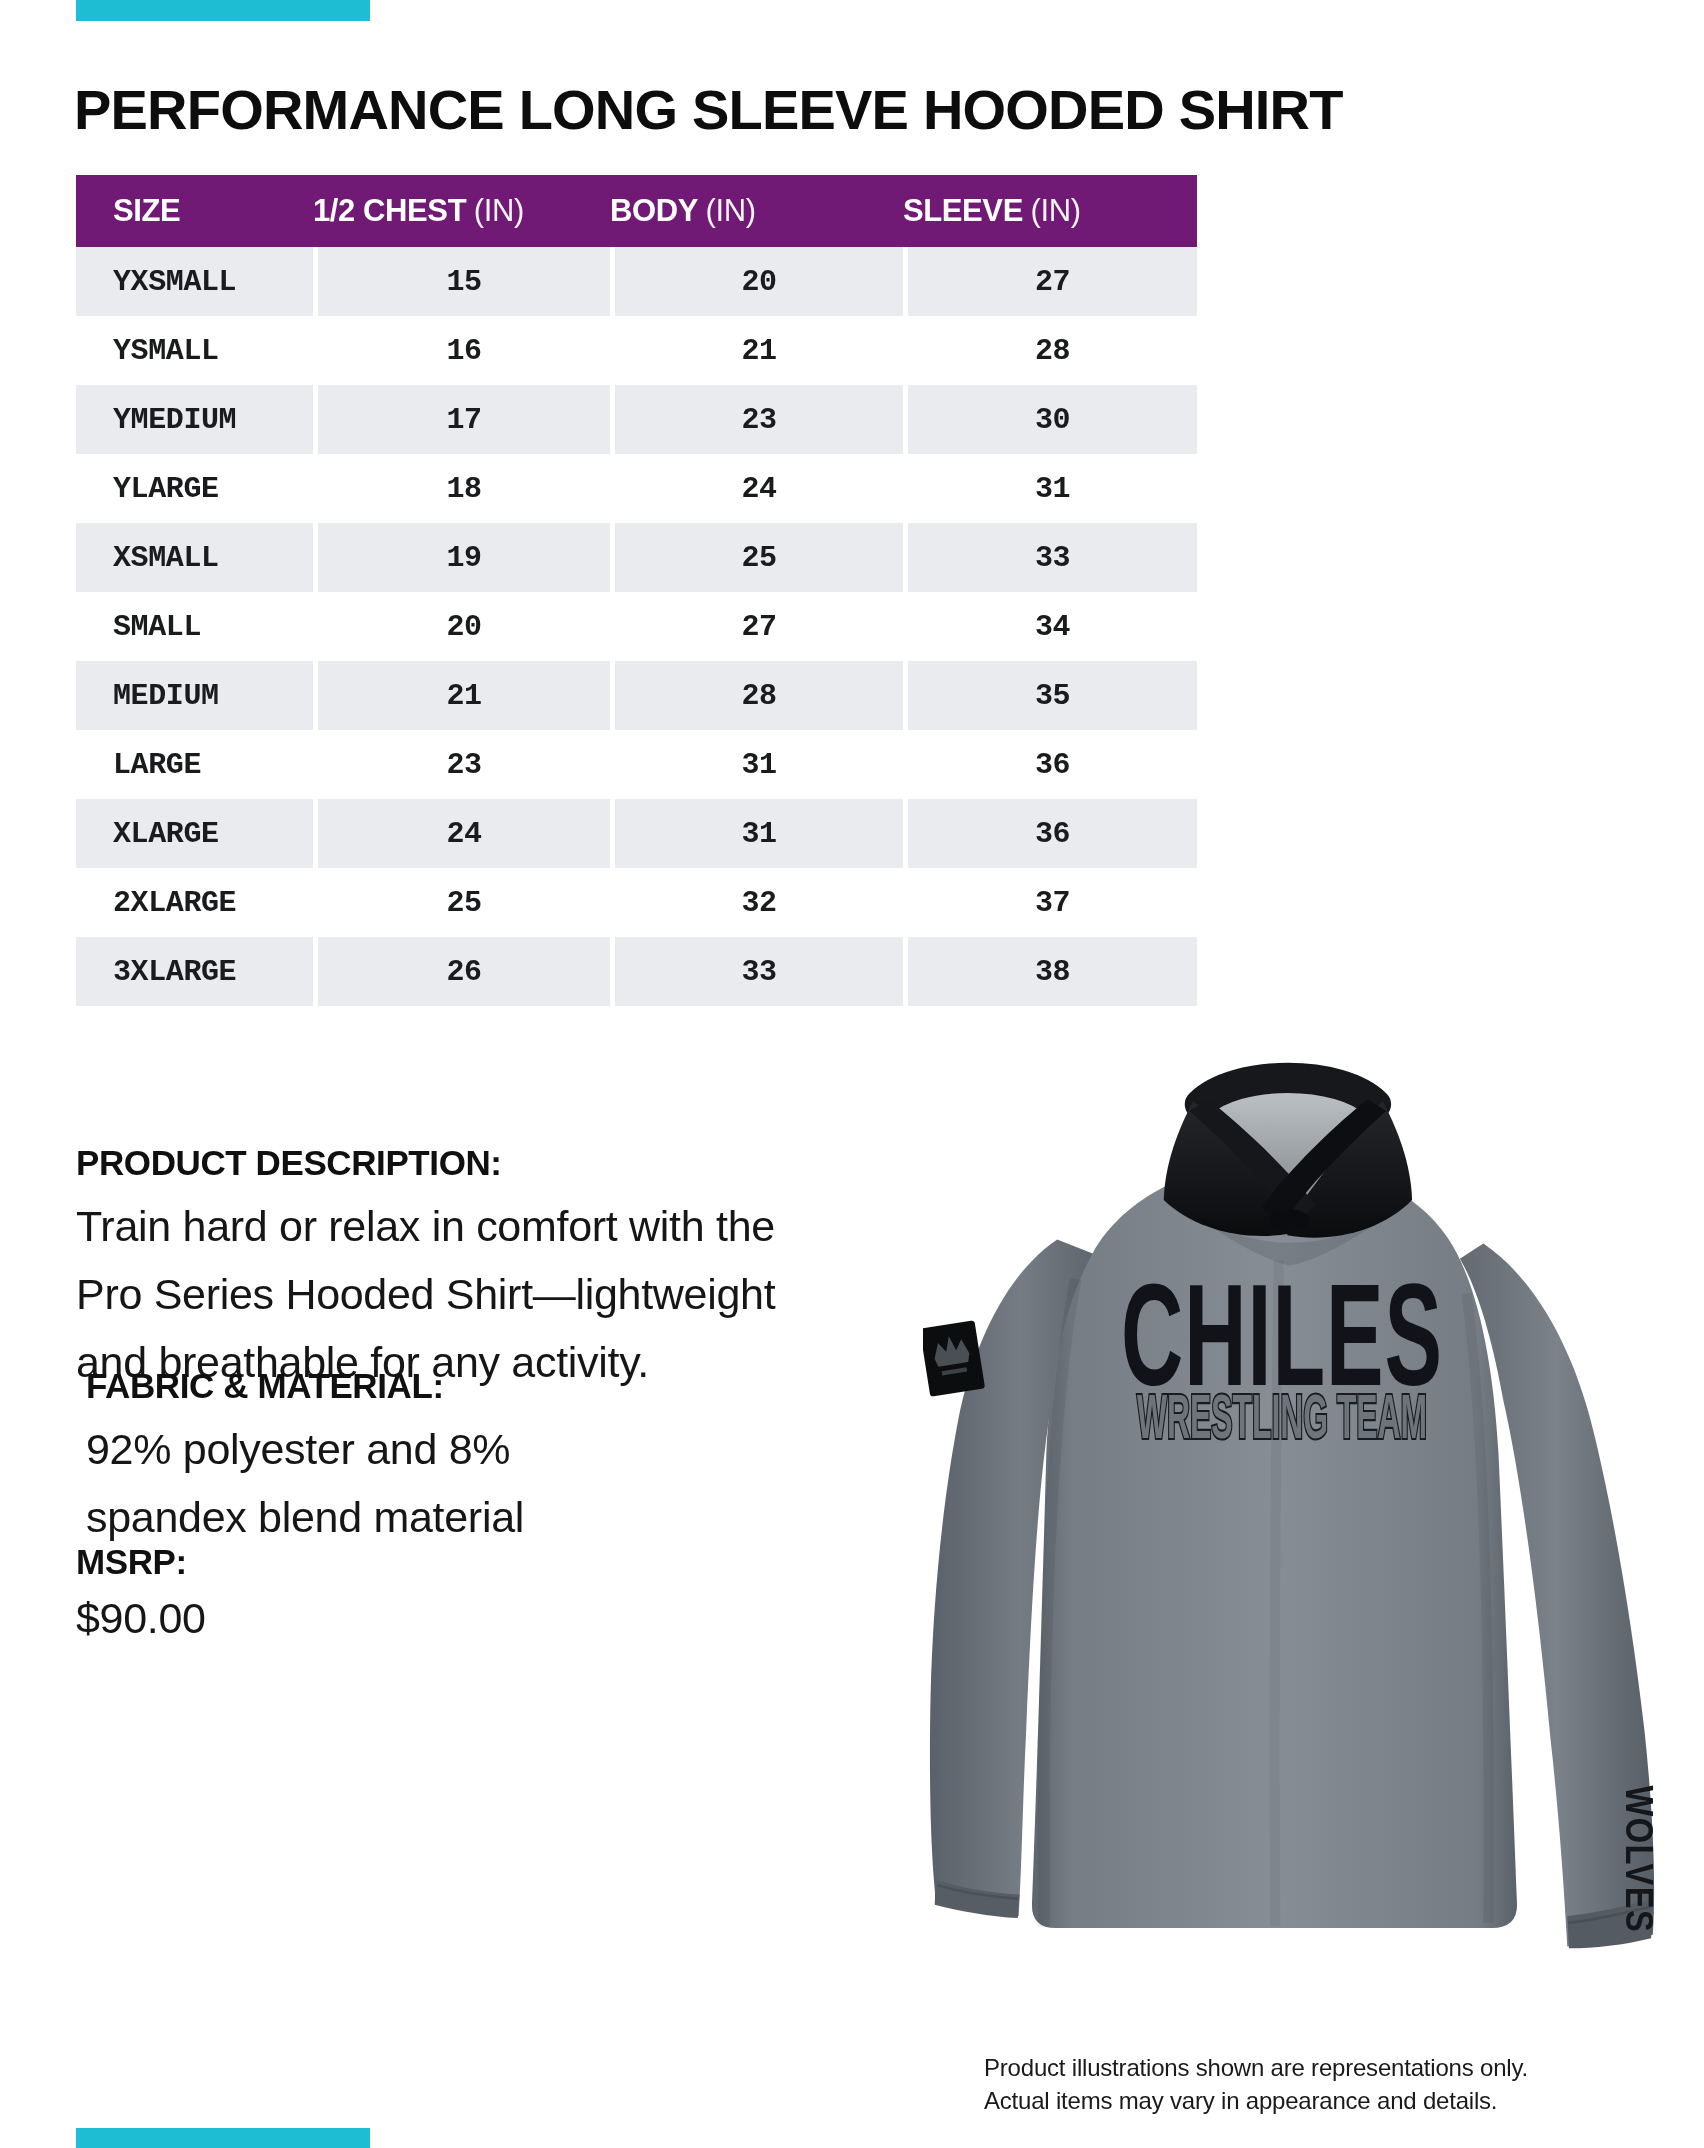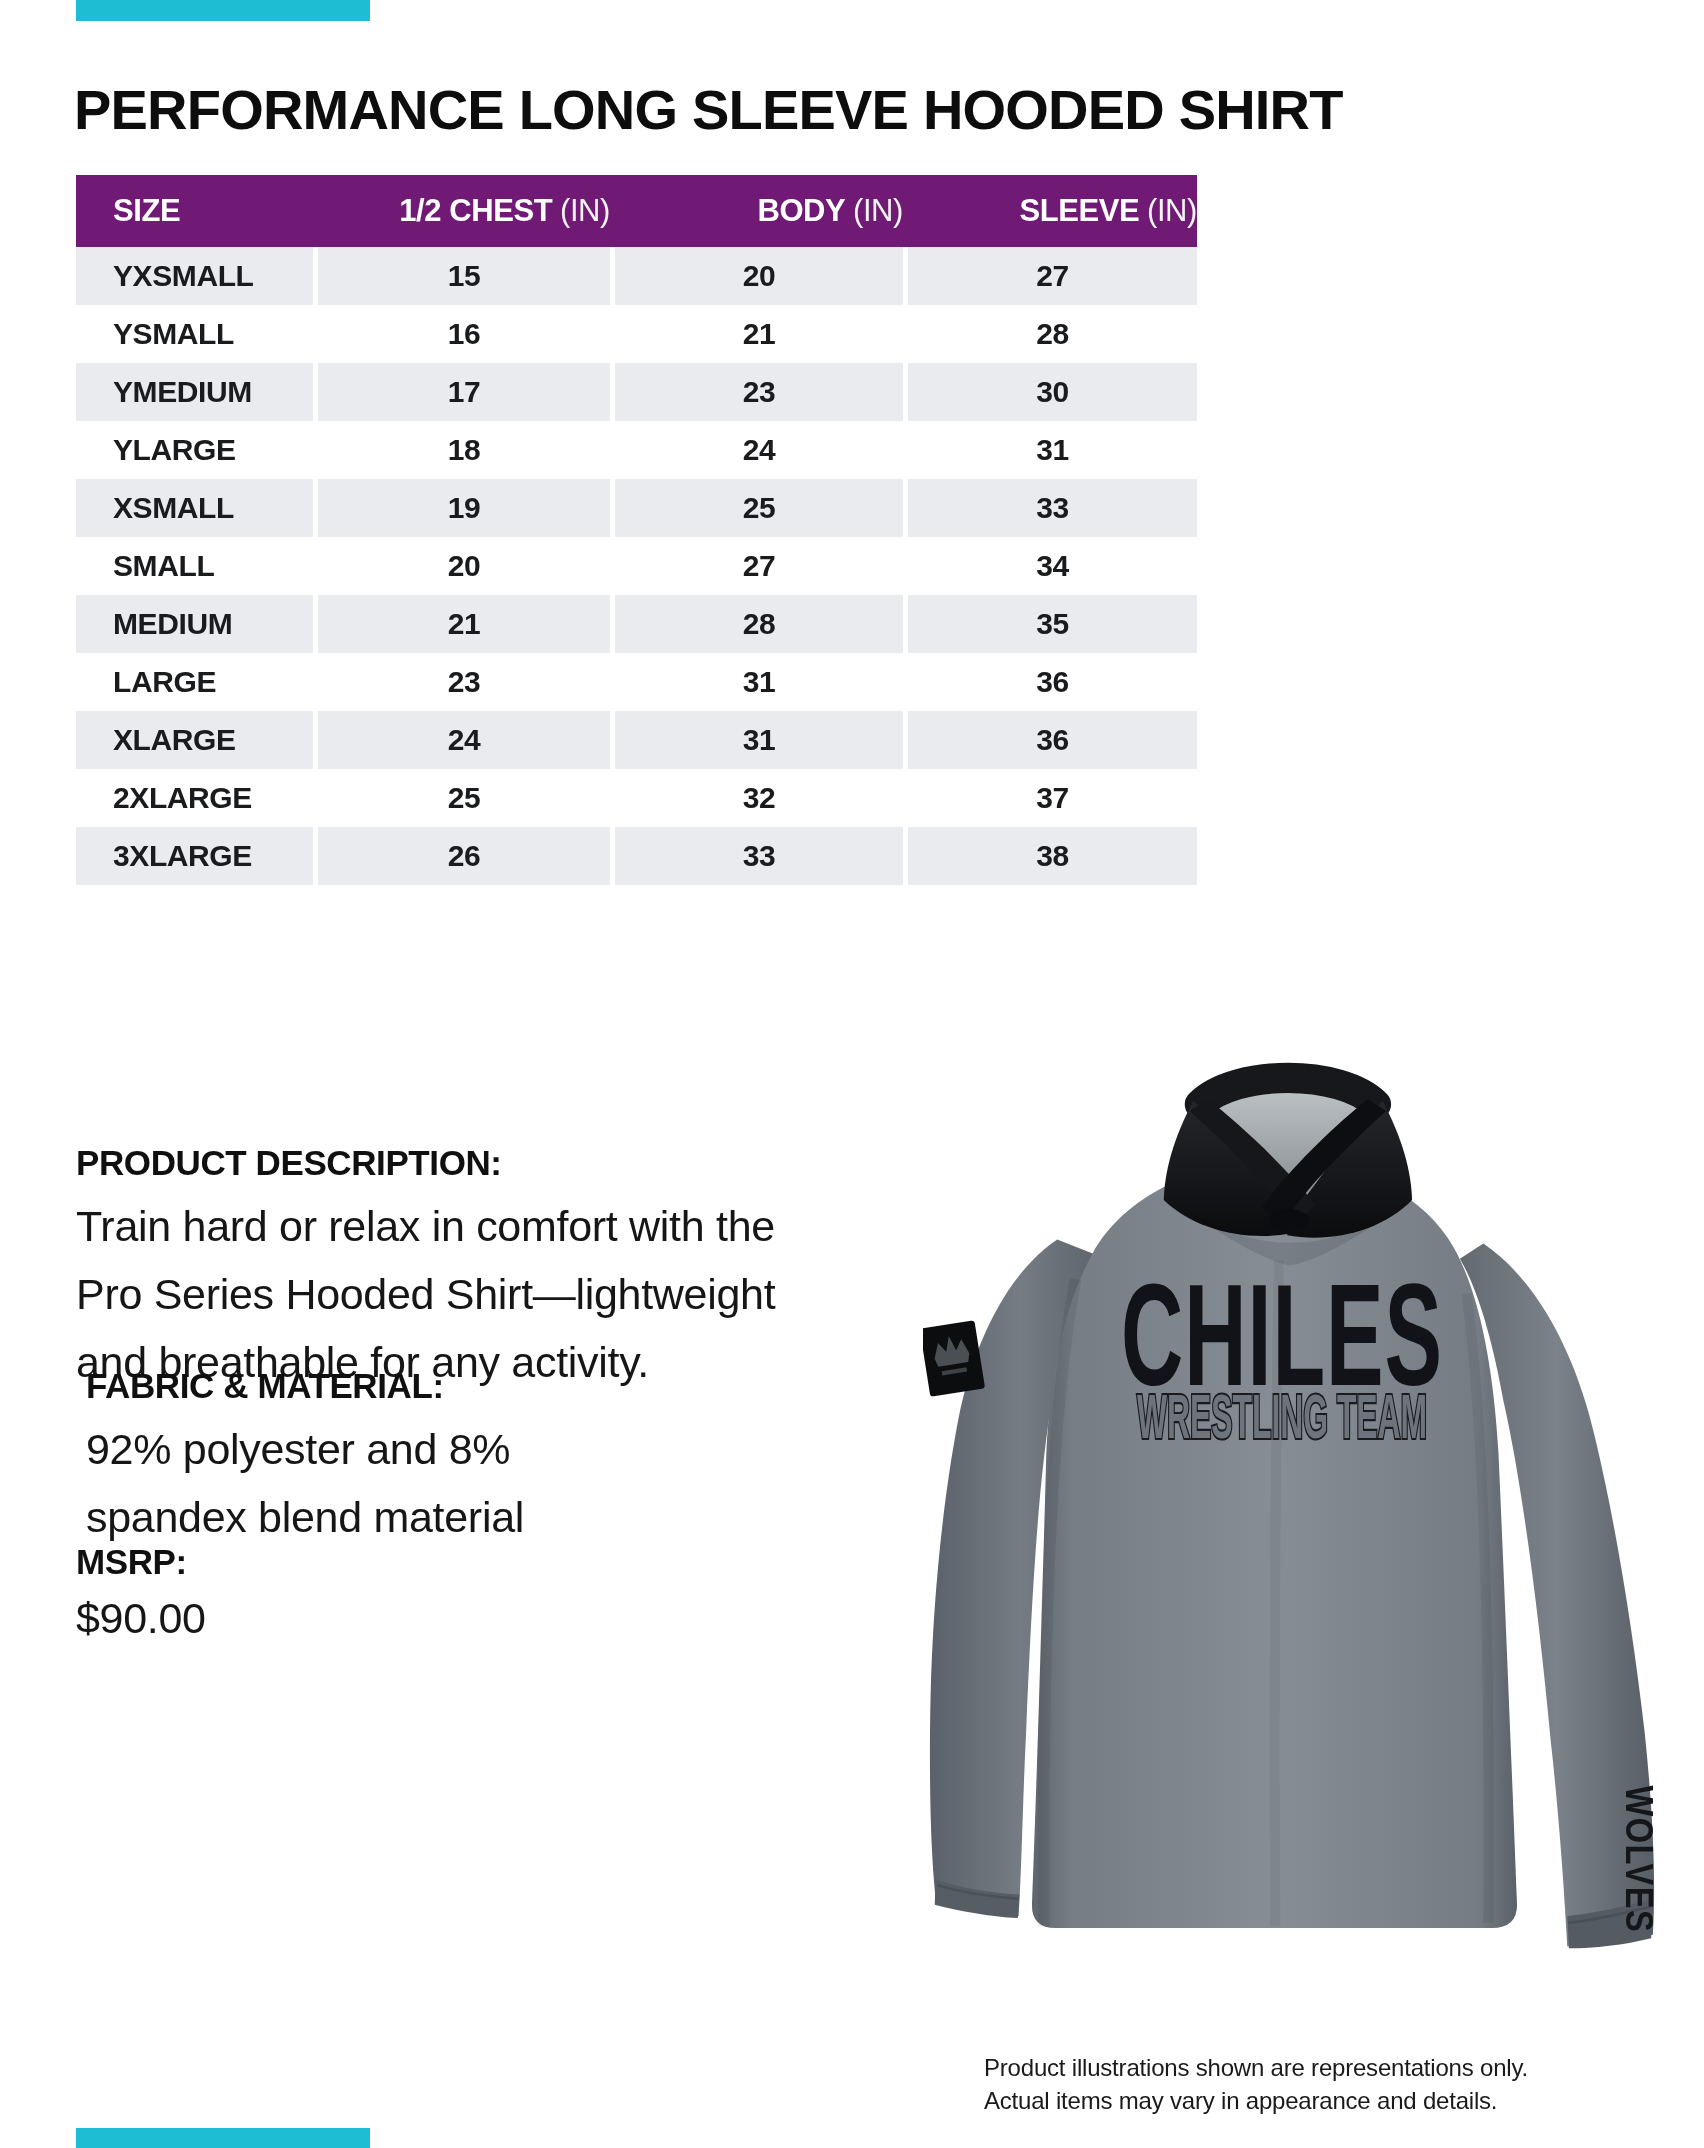--- a/index.html
+++ b/index.html
@@ -44,27 +44,28 @@
     display: grid;
     grid-template-columns: 237px 297px 293px 294px;
     align-items: center;
     height: 72px;
     background: #701a75;
     color: #ffffff;
     font-size: 31px;
     font-weight: 700;
     letter-spacing: -0.4px;
   }
-  .t-head .cell { text-align: right; }
+  .t-head .cell { text-align: left; }
   .t-head .cell.first { text-align: left; padding-left: 37px; }
   .t-head .unit { font-weight: 400; margin-left: 7.6px; color: #f4f4f4; }
   .t-row {
     display: grid;
     grid-template-columns: 237px 297px 293px 294px;
-    height: 58px;
+    height: 69px;
+    font-family: Liberation Mono, monospace;
   }
   .t-row .cell {
     display: flex;
     align-items: center;
     justify-content: center;
     font-size: 30px;
     font-weight: 700;
     color: #1a1b1d;
     letter-spacing: -0.4px;
     border-left: 5.9px solid #ffffff;

